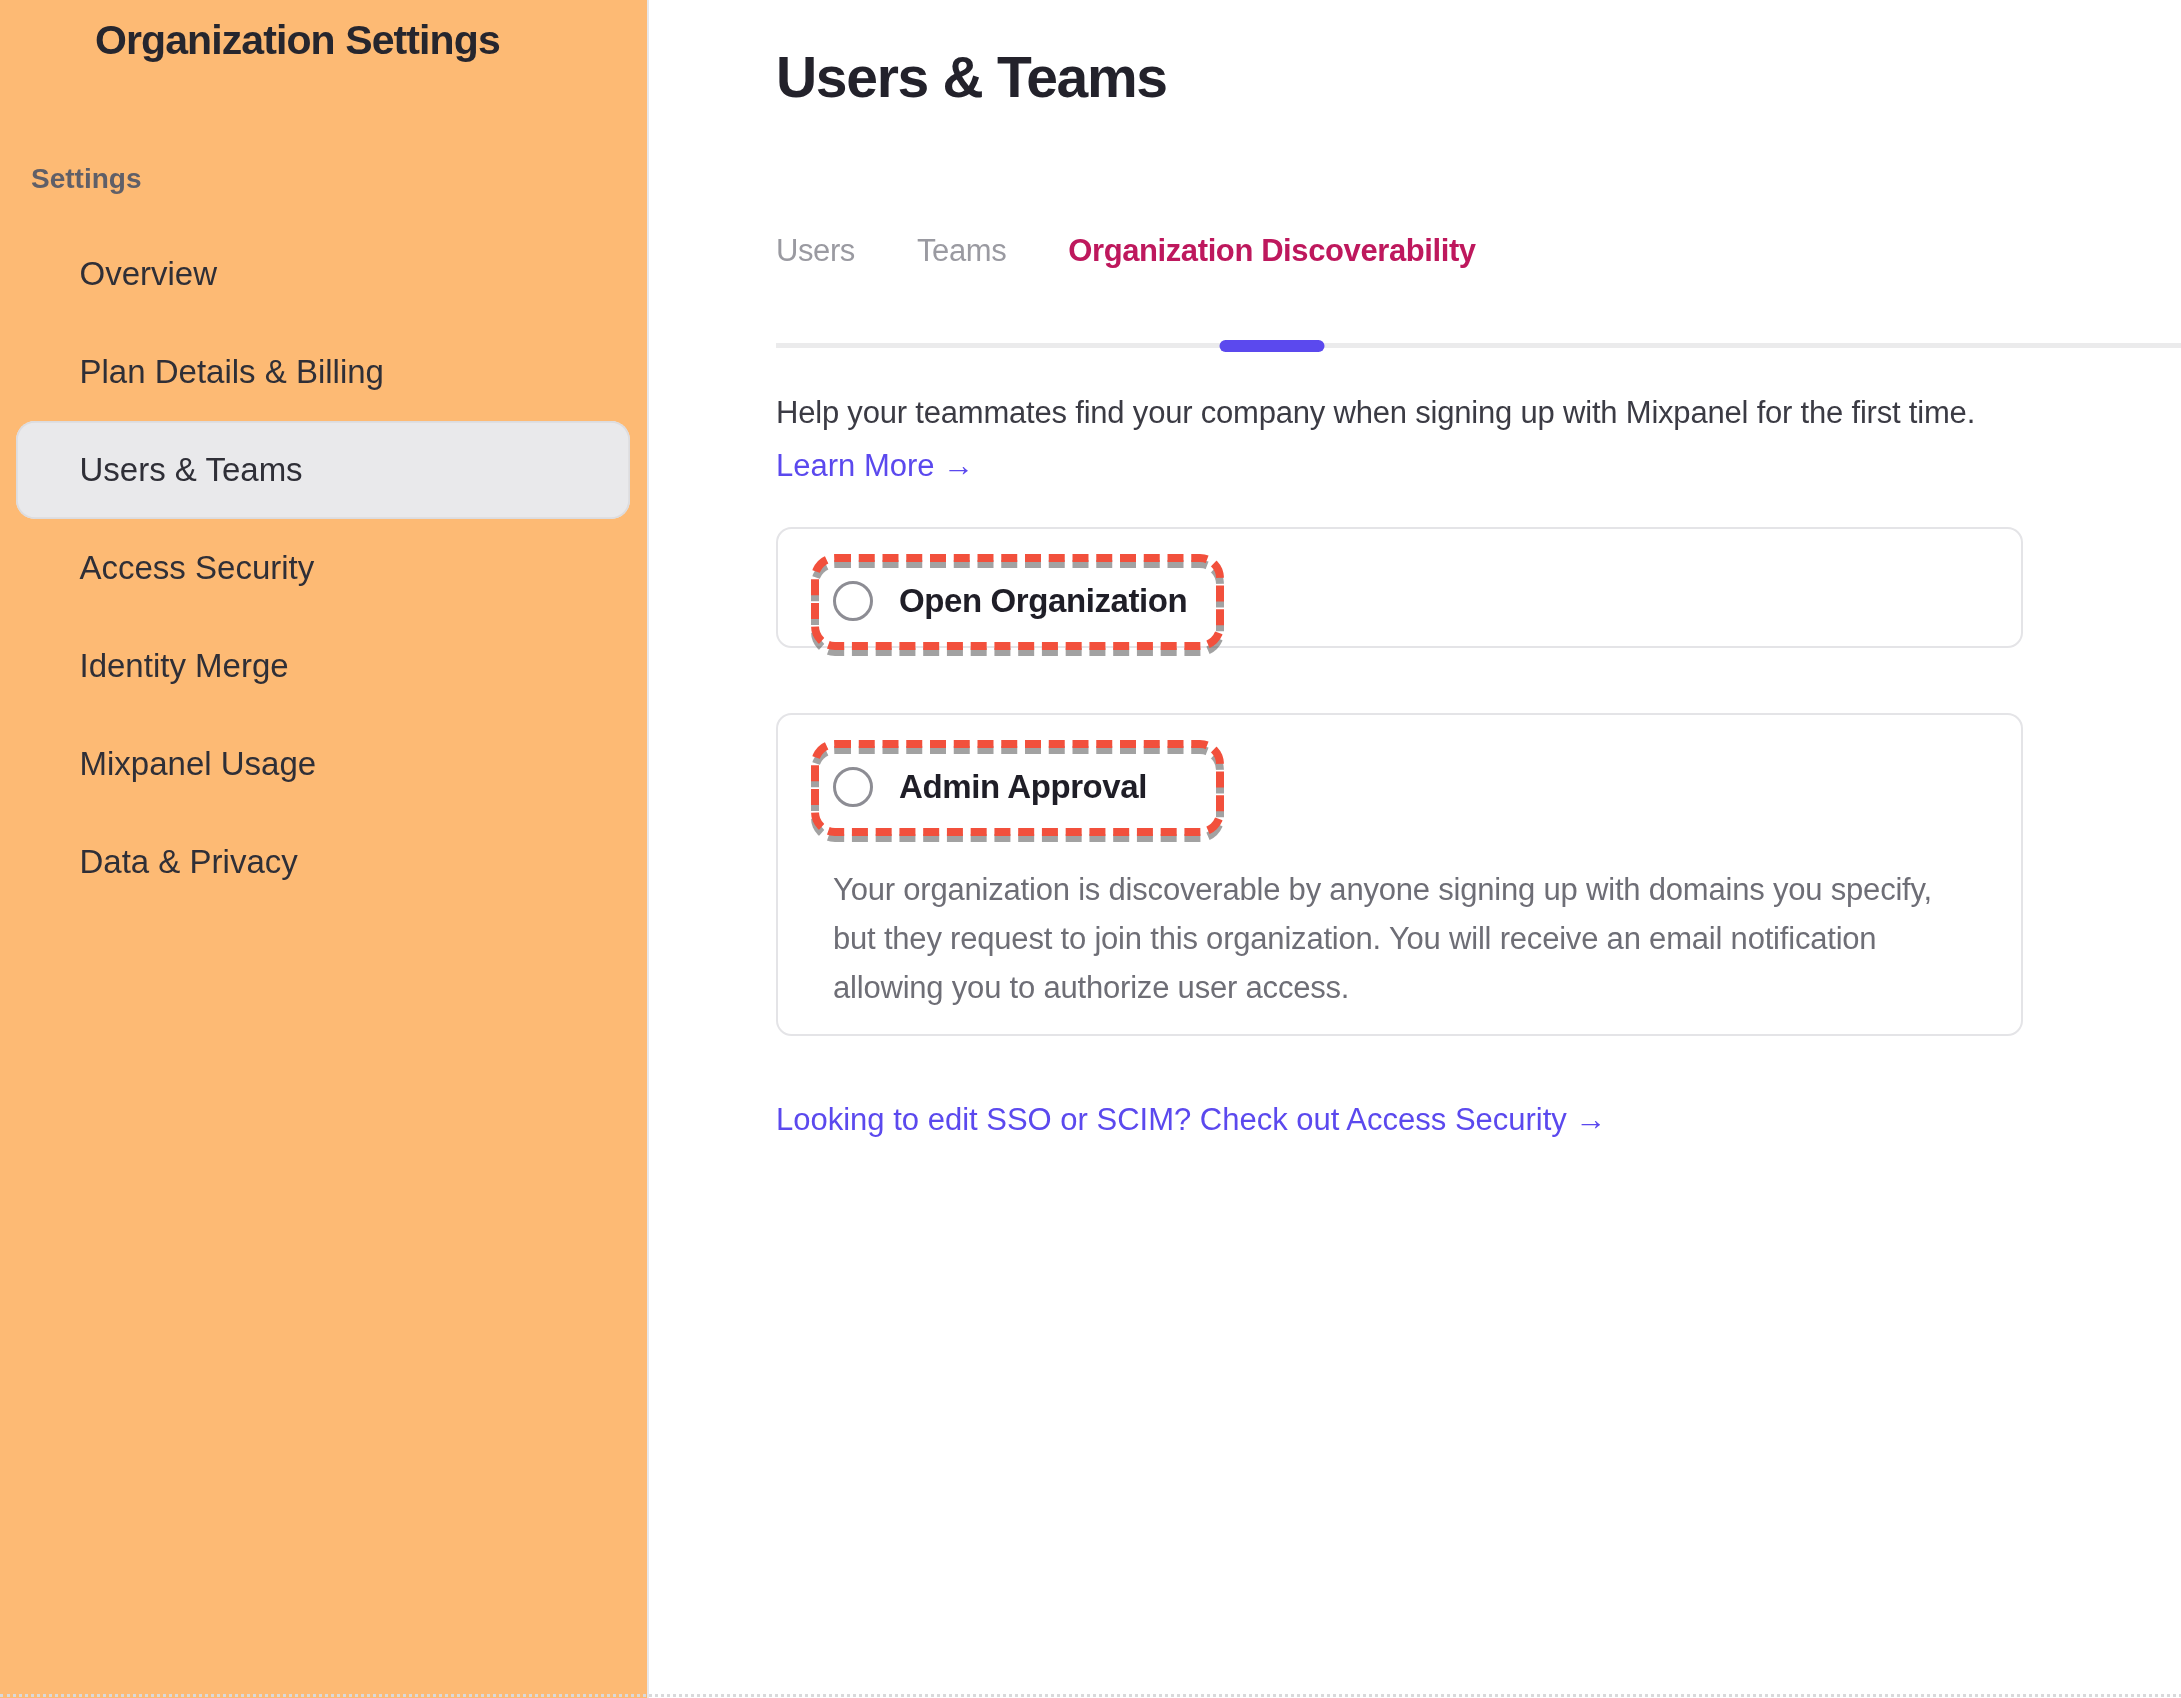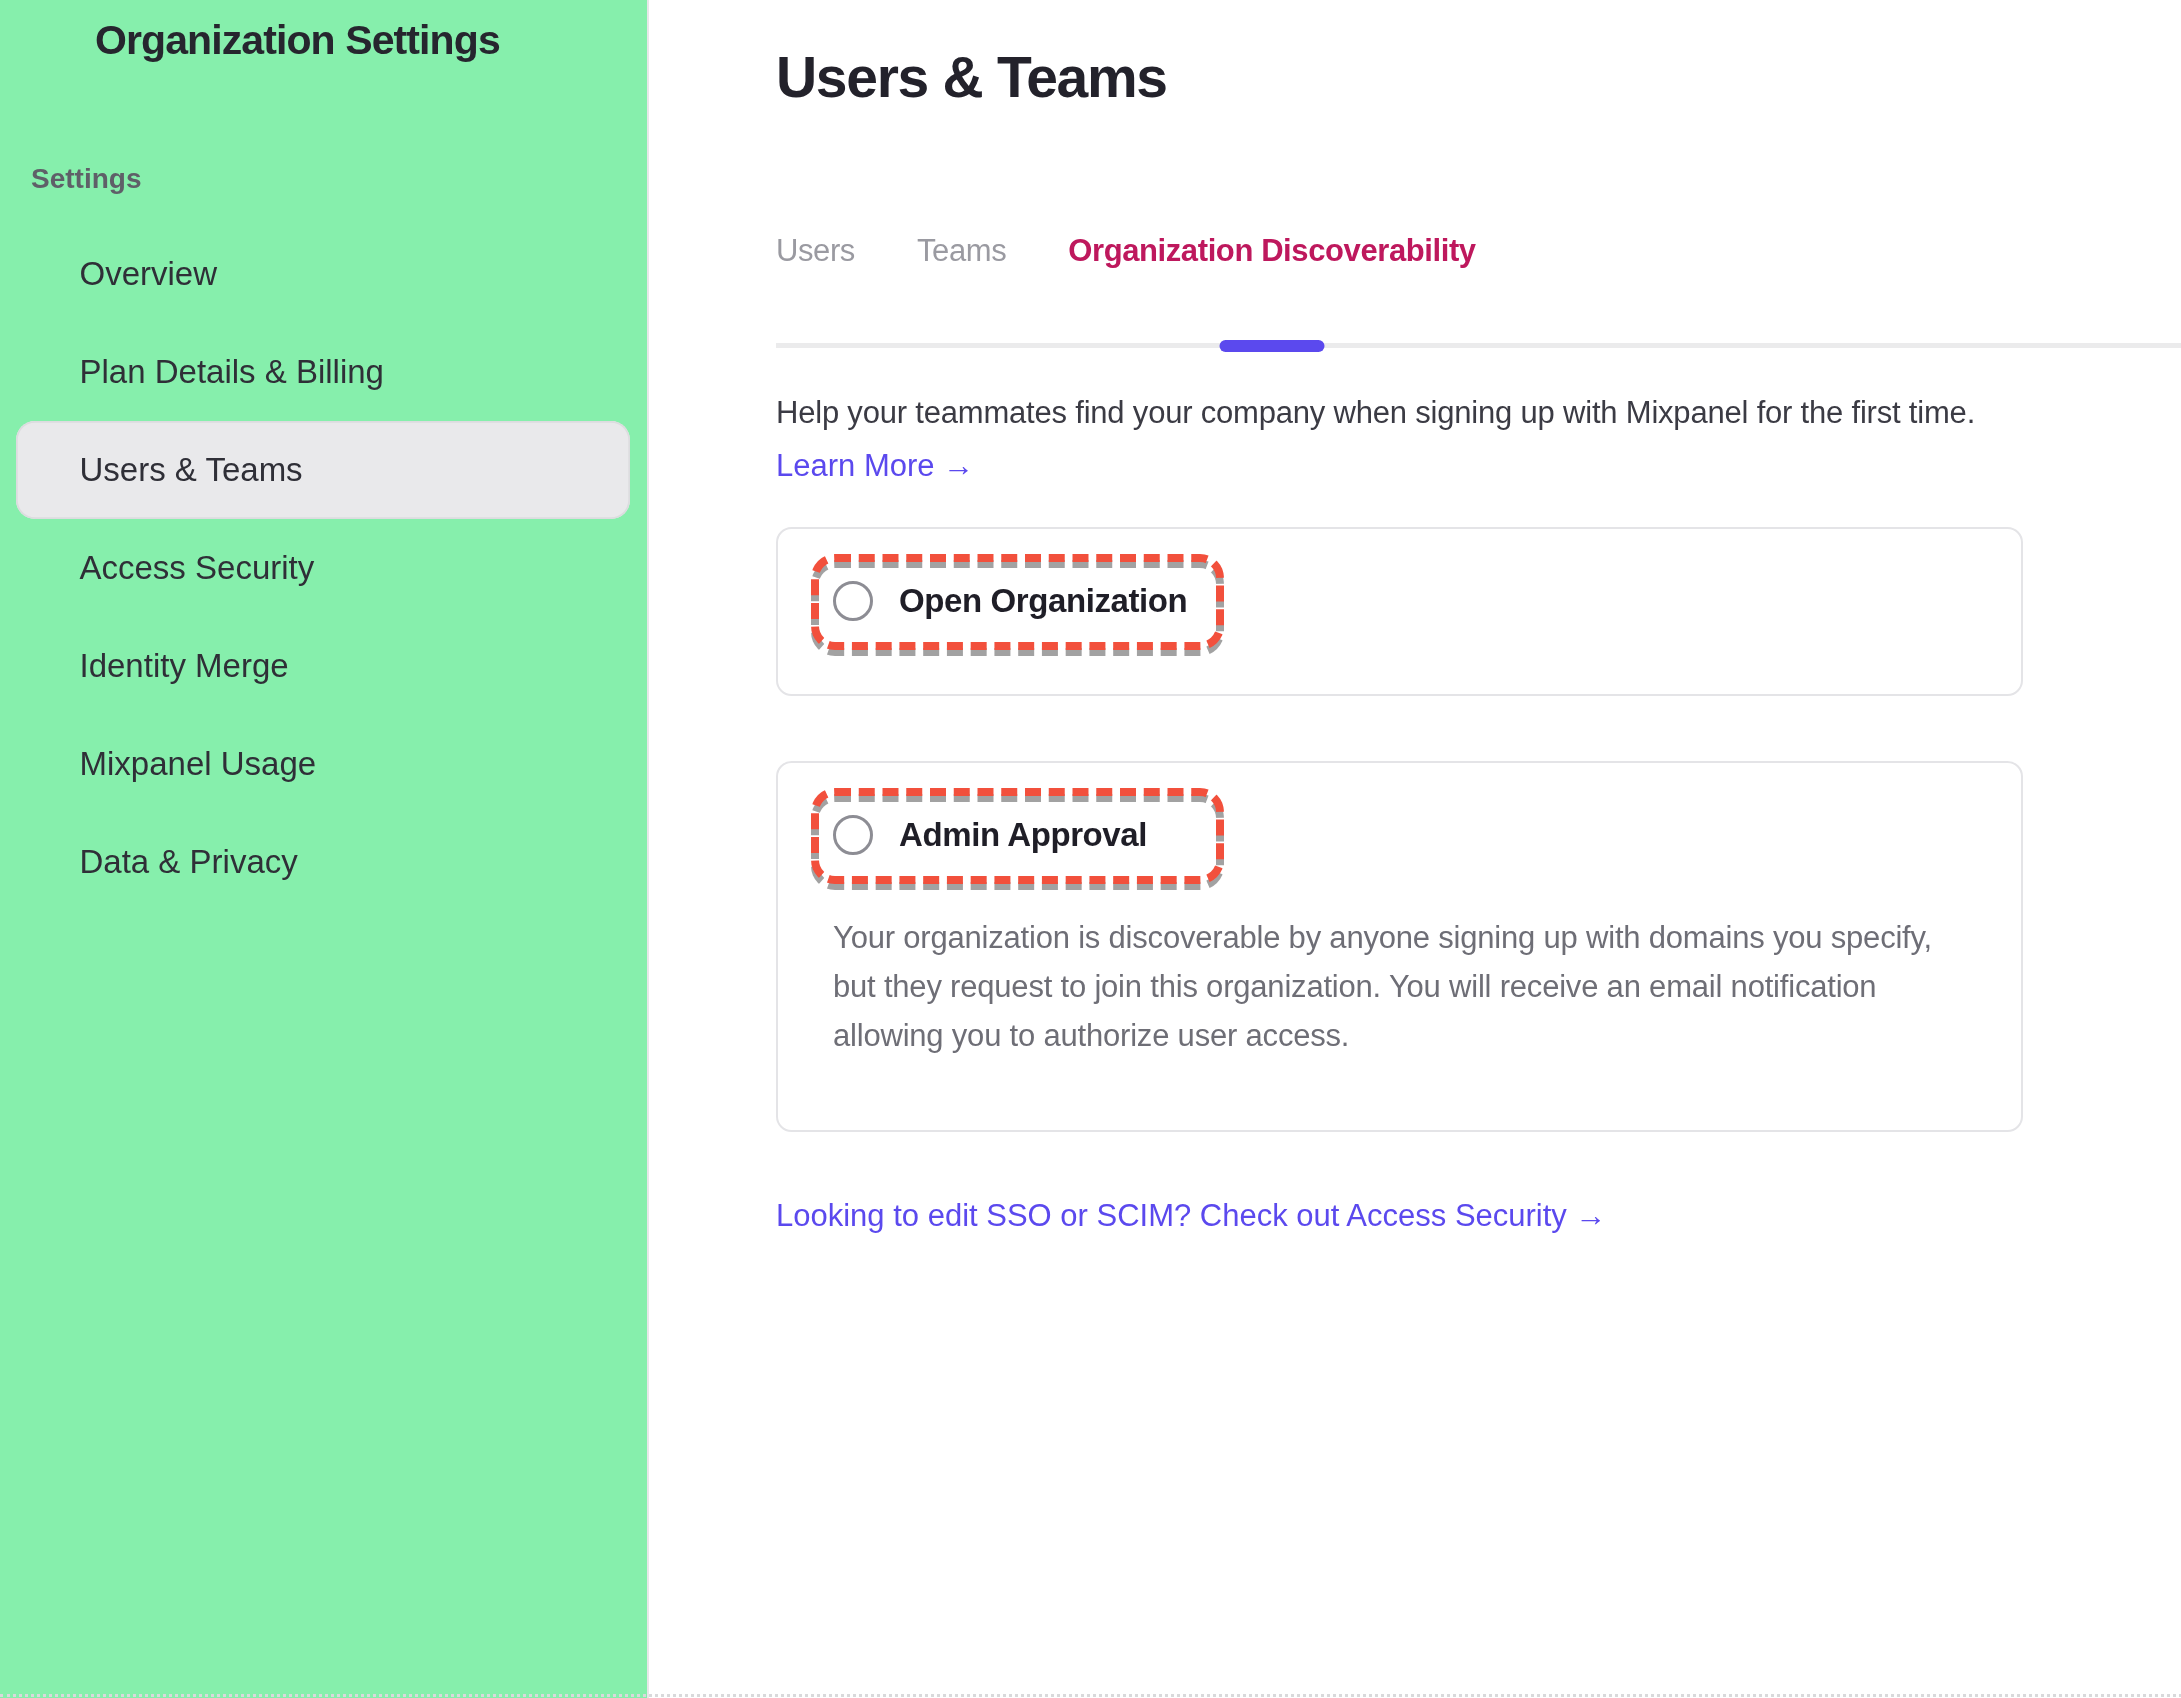--- a/index.html
+++ b/index.html
@@ -7,21 +7,21 @@
     width:2182px; height:1698px; overflow:hidden;
     background:#ffffff;
     font-family:"Liberation Sans", sans-serif;
     -webkit-font-smoothing:antialiased;
   }
   .page { position:relative; width:2182px; height:1698px; }
 
   
   .sidebar {
     position:absolute; left:0; top:0; bottom:0; width:647px;
-    background:#86efac; border-right:2.6px solid #e7e7e9;
+    background:#fdba74; border-right:2.6px solid #e7e7e9;
   }
   .sidebar-title {
     position:absolute; left:95px; top:17px;
     font-size:41px; font-weight:bold; letter-spacing:-0.9px; color:#26262e;
     white-space:nowrap;
   }
   .section-label {
     position:absolute; left:31px; top:163px;
     font-size:28px; font-weight:bold; color:#5f5f68;
   }
@@ -66,21 +66,21 @@
   .text-link {
     display:inline-block; margin-top:14.6px;
     font-size:31px; line-height:38px; color:#5b49ee;
     cursor:pointer; white-space:nowrap;
   }
   .cards { margin-top:42px; }
 
   .card {
     position:relative; box-sizing:border-box; width:1247px;
     background:#ffffff; border:2.6px solid #e4e4e7; border-radius:15.5px;
-    padding:50px 48px 70px 55px;
+    padding:50px 48px 22px 55px;
   }
   .card + .card { margin-top:65px; }
   .card.card-invite { margin-top:54px; }
 
   .option-row { display:flex; align-items:center; gap:26px; height:45px; }
   .radio {
     box-sizing:border-box; width:40px; height:40px; border-radius:50%;
     border:3.4px solid #8d8d94; background:#fff; flex:none; cursor:pointer;
   }
   .radio.selected { border:none; background:#5b49ee; position:relative; }

